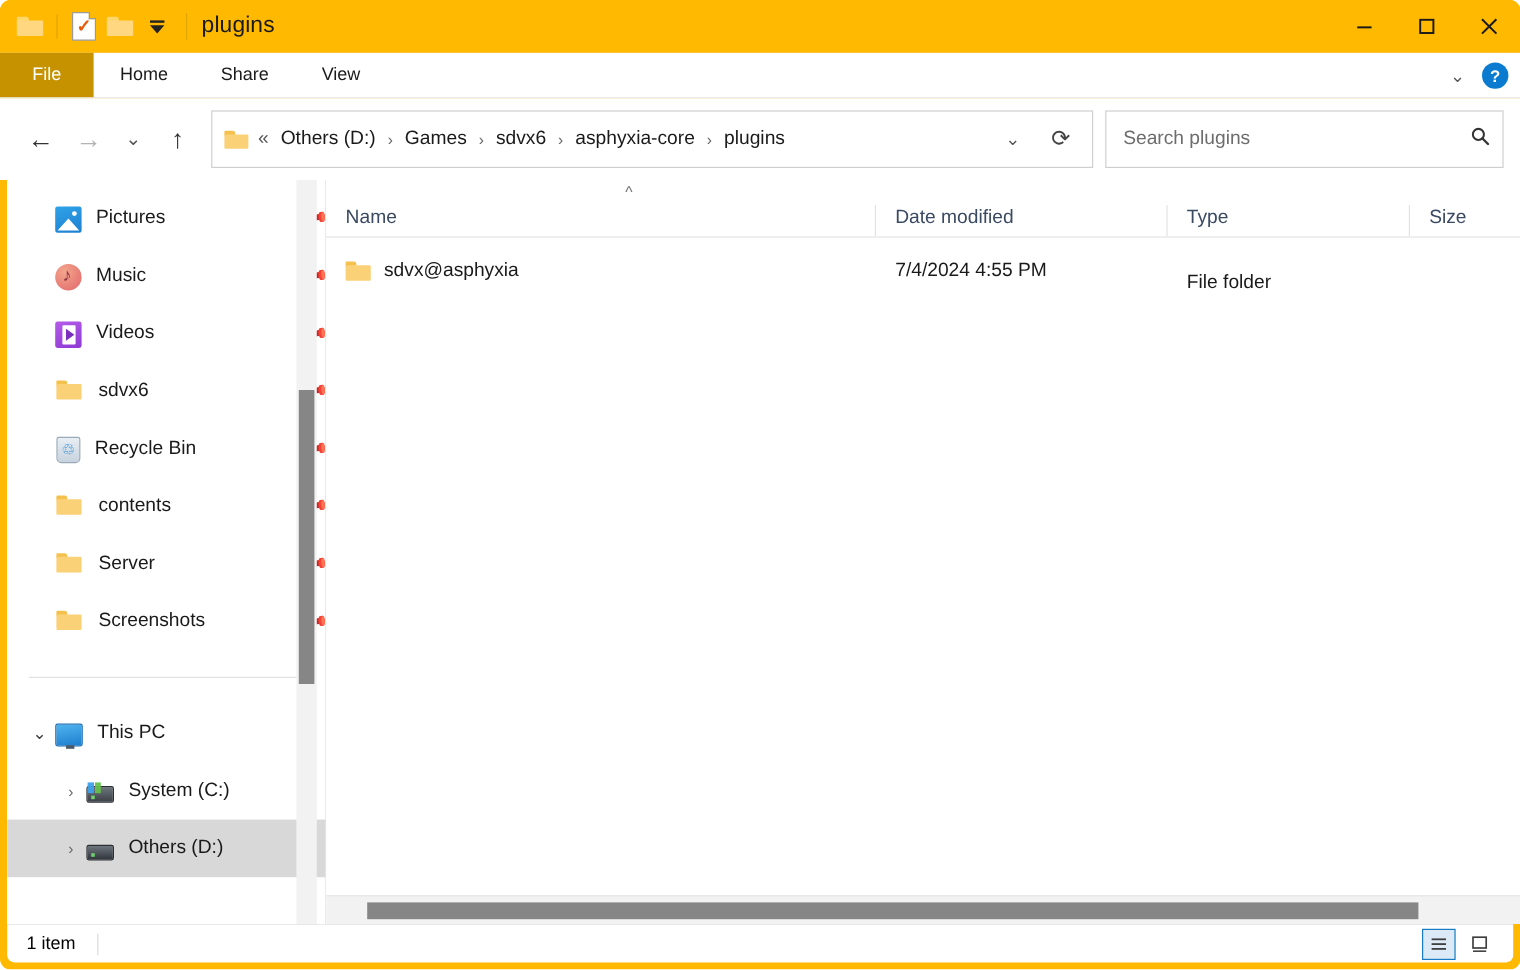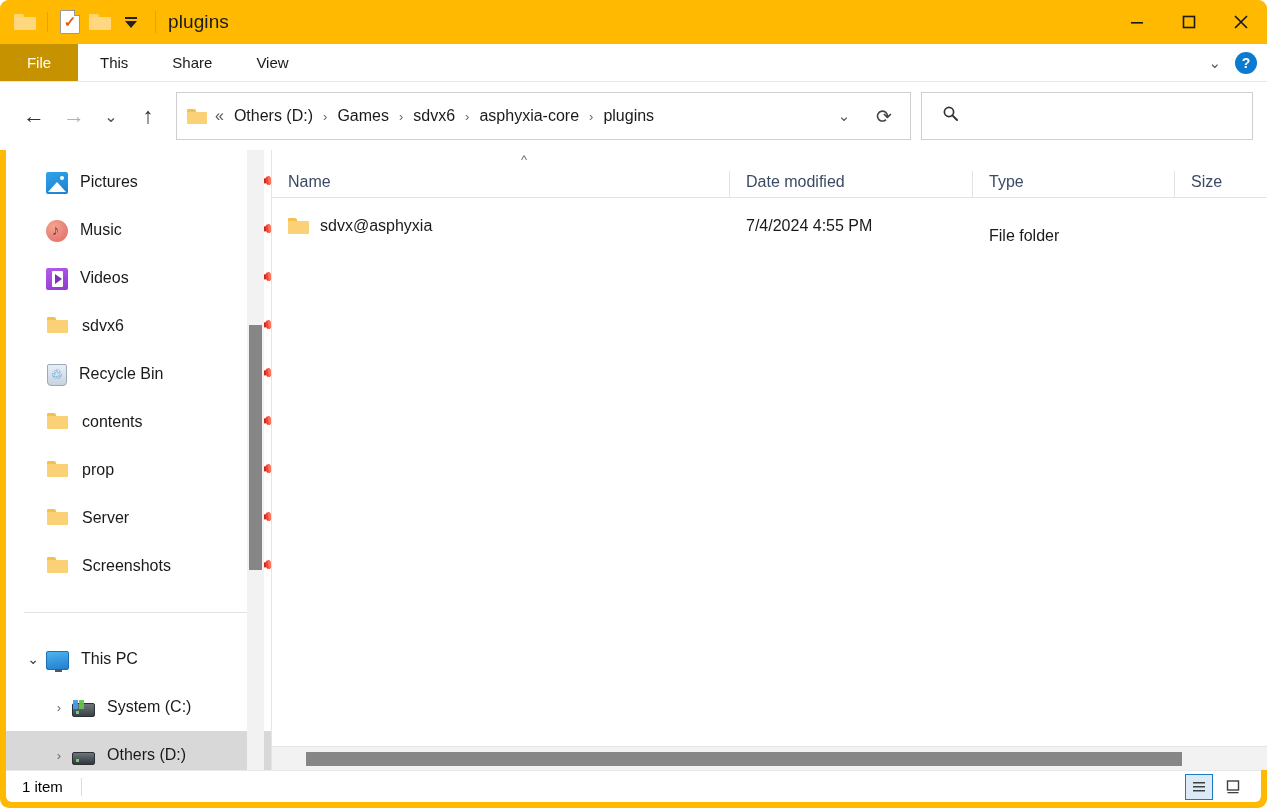--- a/index.html
+++ b/index.html
@@ -360,21 +360,21 @@
       <div class="wc">
         <svg width="18" height="18" viewBox="0 0 18 18">
             <path d="M3 3 L15 15 M15 3 L3 15" stroke="#1a1a1a" stroke-width="1.7" fill="none"></path>
           </svg>
       </div>
     </div>
   </div>
 
   <div class="ribbon">
     <div class="tab-file">File</div>
-    <div class="tab">This</div>
+    <div class="tab">Home</div>
     <div class="tab">Share</div>
     <div class="tab">View</div>
     <div class="ribbon-right">
       <div class="ribbon-caret">⌄</div>
       <div class="help-btn">?</div>
     </div>
   </div>
 
   <div class="addrbar">
     <div class="navbtn enabled">←</div>
@@ -394,20 +394,21 @@
       <div class="crumb">asphyxia-core</div>
       <div class="crumb-sep">›</div>
       <div class="crumb">plugins</div>
       <div class="crumb-tail">
         <div class="crumb-caret">⌄</div>
         <div class="refresh">⟳</div>
       </div>
     </div>
 
     <div class="searchbox">
+      <input class="search-input" type="text" placeholder="Search plugins" style="">
       <div class="search-icon">
         <svg width="17" height="17" viewBox="0 0 17 17">
           <circle cx="7" cy="7" r="4.6" fill="none" stroke="#333" stroke-width="1.7"></circle>
           <path d="M10.4 10.4 L15 15" stroke="#333" stroke-width="2" stroke-linecap="round"></path>
         </svg>
       </div>
     </div>
   </div>
 
   <div class="body-area">
@@ -444,25 +445,20 @@
           <span class="side-label">Recycle Bin</span>
           <span class="pin">📌</span>
         </div>
 
         <div class="side-item">
           <div class="side-ico ico-folder"></div>
           <span class="side-label">contents</span>
           <span class="pin">📌</span>
         </div>
 
-        <div class="side-item">
-          <div class="side-ico ico-folder"></div>
-          <span class="side-label">prop</span>
-          <span class="pin">📌</span>
-        </div>
 
         <div class="side-item">
           <div class="side-ico ico-folder"></div>
           <span class="side-label">Server</span>
           <span class="pin">📌</span>
         </div>
 
         <div class="side-item">
           <div class="side-ico ico-folder"></div>
           <span class="side-label">Screenshots</span>

